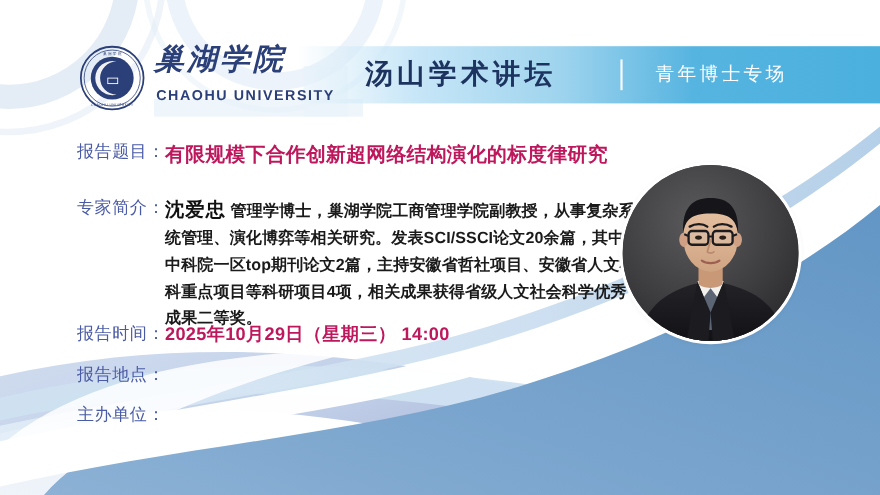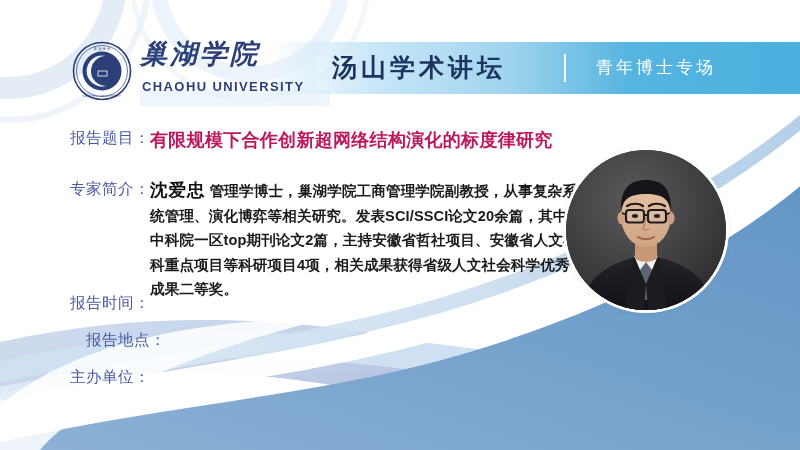--- a/index.html
+++ b/index.html
@@ -166,21 +166,21 @@
     letter-spacing: 1px;
   }
   .bio-text {
     font-size: 14.6px;
     color: #1a1a1a;
     letter-spacing: 0.1px;
     font-weight: bold;
   }
 
   #row-time  { left: 22px; top: 175px; }
-  #row-place { left: 38px; top: 212px; }
+  #row-place { left: 22px; top: 212px; }
   #row-host  { left: 22px; top: 249px; }
 
   
   .portrait {
     position: absolute;
     left: 566px;
     top: 150px;
     width: 160px;
     height: 160px;
     border-radius: 50%;
@@ -287,20 +287,21 @@
 
     <div class="row" id="row-bio">
       <span class="label">专家简介：</span>
       <span class="bio-block">
         <span class="bio-name">沈爱忠</span><span class="bio-text"> 管理学博士，巢湖学院工商管理学院副教授，从事复杂系统管理、演化博弈等相关研究。发表SCI/SSCI论文20余篇，其中中科院一区top期刊论文2篇，主持安徽省哲社项目、安徽省人文社科重点项目等科研项目4项，相关成果获得省级人文社会科学优秀成果二等奖。</span>
       </span>
     </div>
 
     <div class="row" id="row-time">
       <span class="label">报告时间：</span>
+      <span class="value">2025年10月29日（星期三） 14:00</span>
     </div>
 
     <div class="row" id="row-place">
       <span class="label">报告地点：</span>
     </div>
 
     <div class="row" id="row-host">
       <span class="label">主办单位：</span>
     </div>
   </div>

